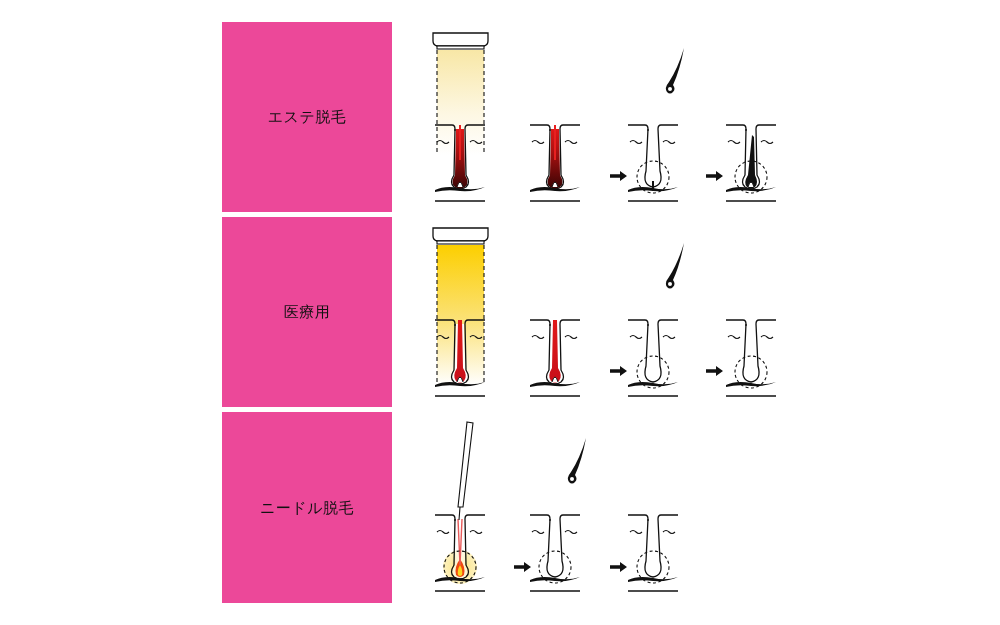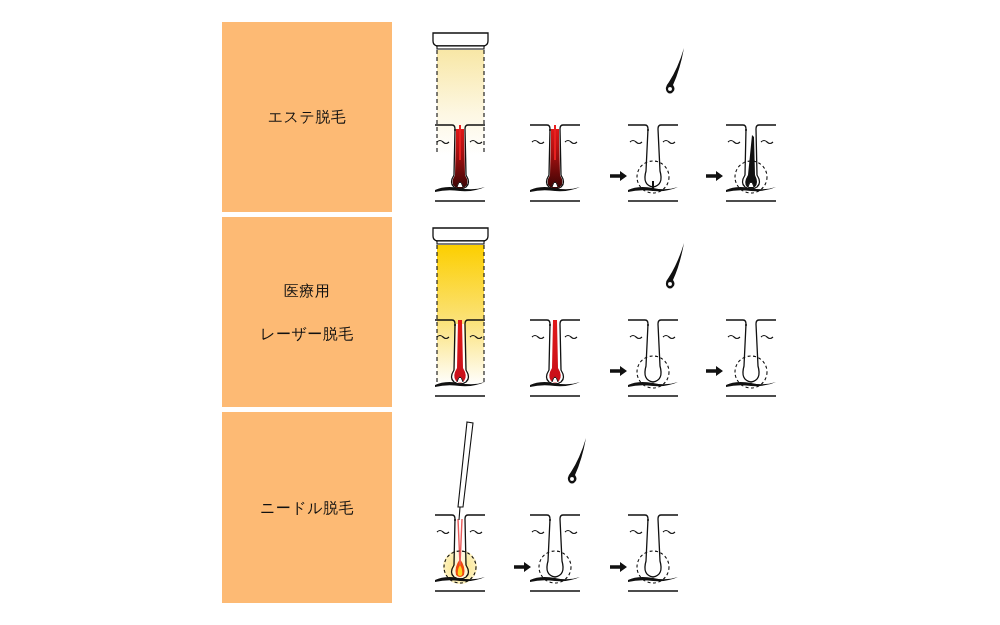--- a/index.html
+++ b/index.html
@@ -1,35 +1,34 @@
 <!DOCTYPE html>
 <html><head>
 <meta charset="utf-8">
 <style>
   html, body { margin: 0; padding: 0; }
   body {
     width: 1000px; height: 625px; background: #ffffff; position: relative; overflow: hidden;
     font-family: "DejaVu Sans", "Liberation Sans", sans-serif;
   }
   .label-panel {
-    position: absolute; left: 222px; width: 170px; background: #fdba74;
+    position: absolute; left: 222px; width: 170px; background: #ec4899;
     display: flex; flex-direction: column; align-items: center; justify-content: center;
     color: #111; font-size: 15px; line-height: 32px; letter-spacing: 0.5px;
   }
   .diagram { position: absolute; left: 0; top: 0; }
 </style>
 </head>
 <body>
 
 <div class="label-panel" style="top:22px;height:190px;">
   <span>エステ脱毛</span>
 </div>
 <div class="label-panel" style="top:217px;height:190px;gap:11px;">
   <span>医療用</span>
-  <span>レーザー脱毛</span>
 </div>
 <div class="label-panel" style="top:412px;height:191px;">
   <span>ニードル脱毛</span>
 </div>
 
 <svg class="diagram" width="1000" height="625" viewBox="0 0 1000 625" xmlns="http://www.w3.org/2000/svg">
   <defs>
     <linearGradient id="lightEsthe" x1="0" y1="0" x2="0" y2="1">
       <stop offset="0" stop-color="#f8e7a6"></stop>
       <stop offset="0.6" stop-color="#fdf7e2"></stop>

